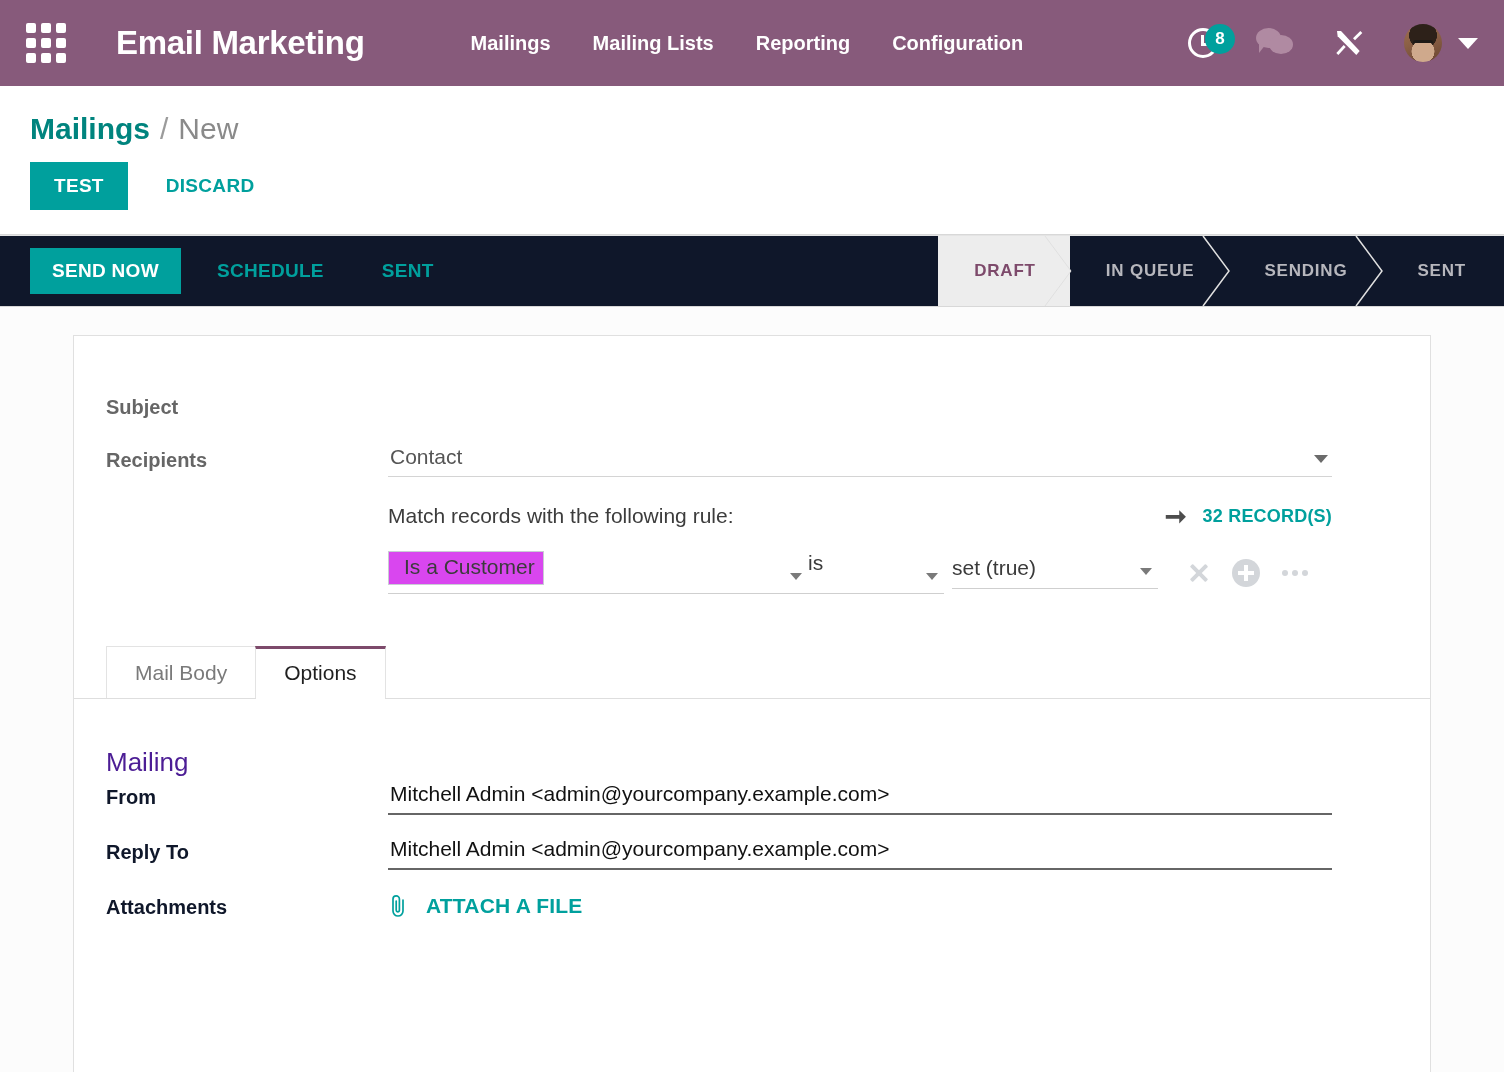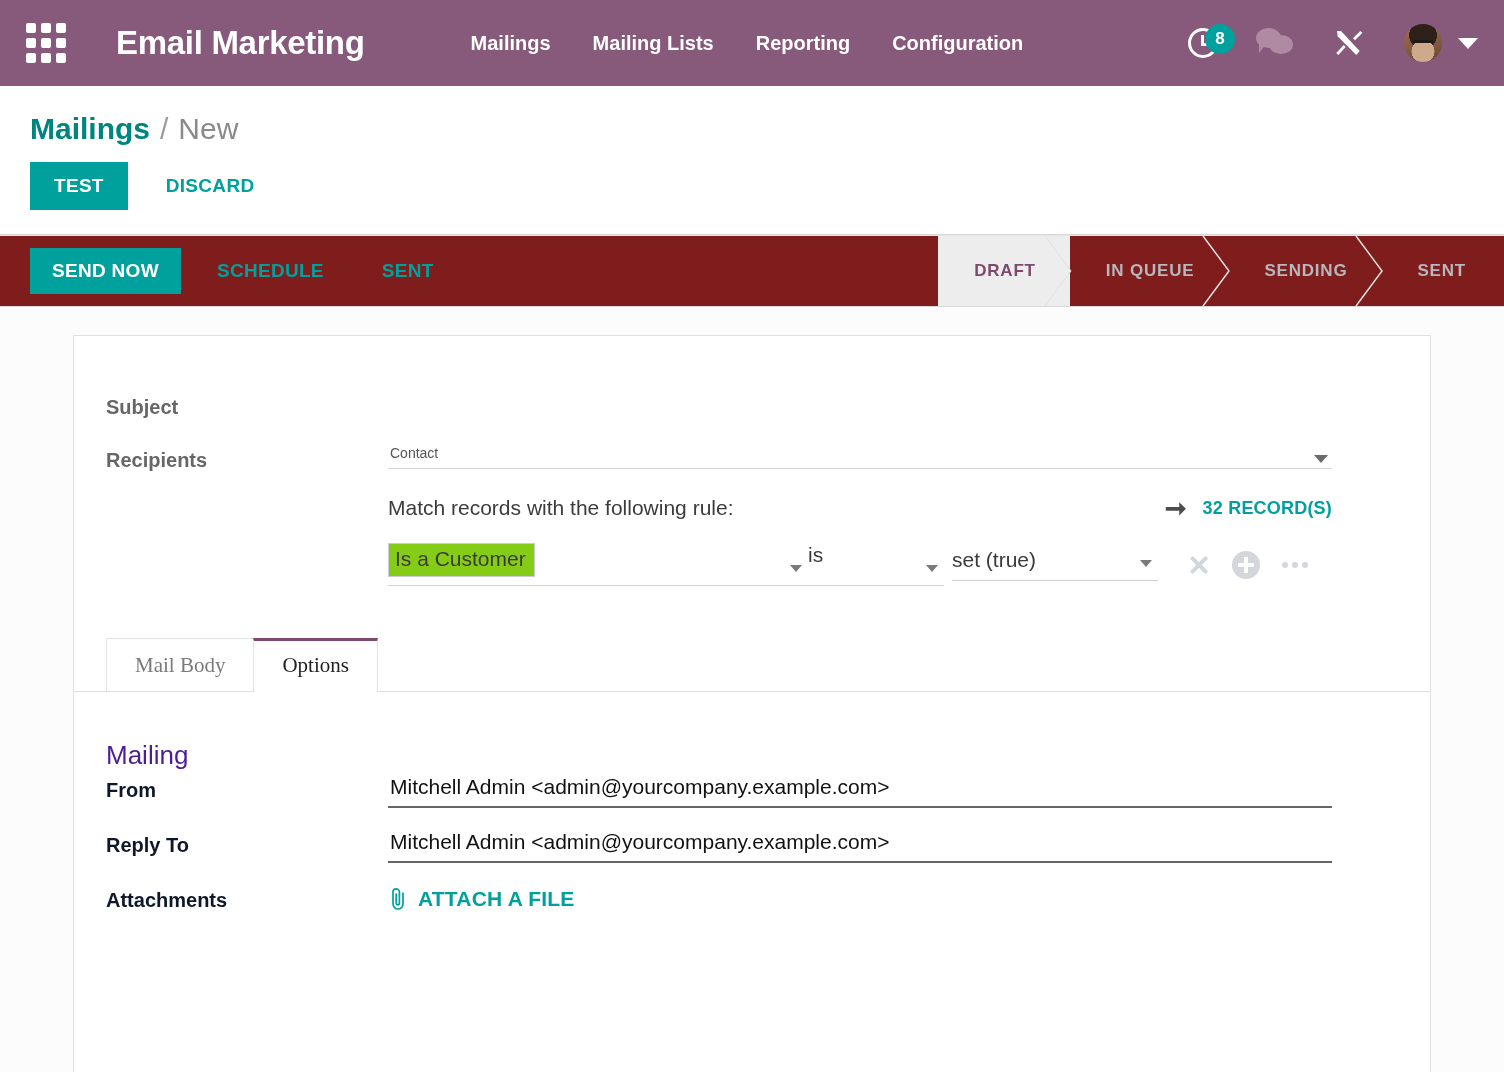--- a/index.html
+++ b/index.html
@@ -189,21 +189,21 @@
     margin-left: 16px;
     letter-spacing: 0.3px;
     font-family: inherit;
   }
 
   
   .status-row {
     display: flex;
     align-items: stretch;
     height: 72px;
-    background: #7f1d1d;
+    background: #0f172a;
     border-bottom: 1px solid #d8d8d8;
     border-top: 1px solid #e4e4e4;
   }
   .action-buttons {
     display: flex;
     align-items: center;
     padding-left: 30px;
     gap: 0;
   }
   .btn-sendnow {
@@ -297,21 +297,21 @@
     padding: 4px 2px 7px 2px;
     font-family: inherit;
     background: transparent;
     outline: none;
   }
   .sel-wrap { position: relative; width: 100%; }
   .sel-underline {
     width: 100%;
     border: none;
     border-bottom: 1px solid #d4d4d4;
-    font-size: 14px;
+    font-size: 21px;
     color: #555555;
     padding: 4px 28px 7px 2px;
     font-family: inherit;
     background: transparent;
     outline: none;
     appearance: none;
     -webkit-appearance: none;
     cursor: pointer;
   }
   .sel-caret {
@@ -359,24 +359,24 @@
   }
   .rule-field {
     position: relative;
     width: 420px;
     border-bottom: 1px solid #cfcfcf;
     padding-bottom: 8px;
   }
   .rule-token {
     display: inline-block;
     border: 1px solid #c9ccd4;
-    background: #84cc16;
+    background: #d946ef;
     font-size: 21px;
     color: #3b3b3b;
-    padding: 3px 8px 5px 6px;
+    padding: 3px 8px 5px 15px;
     line-height: 1.15;
   }
   .rule-caret {
     position: absolute;
     right: 6px; bottom: 13px;
     width: 0; height: 0;
     border-left: 6px solid transparent;
     border-right: 6px solid transparent;
     border-top: 7px solid #7a7a7a;
   }
@@ -442,21 +442,20 @@
     display: block;
   }
 
   
   .notebook { margin-top: 52px; }
   .tabs {
     display: flex;
     align-items: flex-end;
     padding-left: 32px;
     border-bottom: 1px solid #dedede;
-    font-family: Liberation Serif, serif;
   }
   .tab {
     font-size: 21px;
     padding: 14px 28px 13px 28px;
     cursor: pointer;
     color: #7a7a7a;
     background: #ffffff;
     border: 1px solid #e3e3e3;
     border-bottom: none;
     margin-right: -1px;
@@ -492,21 +491,21 @@
     flex: 0 0 282px;
     font-size: 20px;
     font-weight: bold;
     color: #0f172a;
     padding-top: 8px;
   }
   .opt-value { flex: 1; padding-right: 98px; }
   .attach-link {
     display: inline-flex;
     align-items: center;
-    gap: 10px;
+    gap: 18px;
     color: #00a09d;
     font-size: 21px;
     font-weight: bold;
     cursor: pointer;
     padding-top: 6px;
     letter-spacing: 0.2px;
   }
   .clip-ico { display: inline-block; width: 20px; height: 24px; }
 </style>
 </head>

